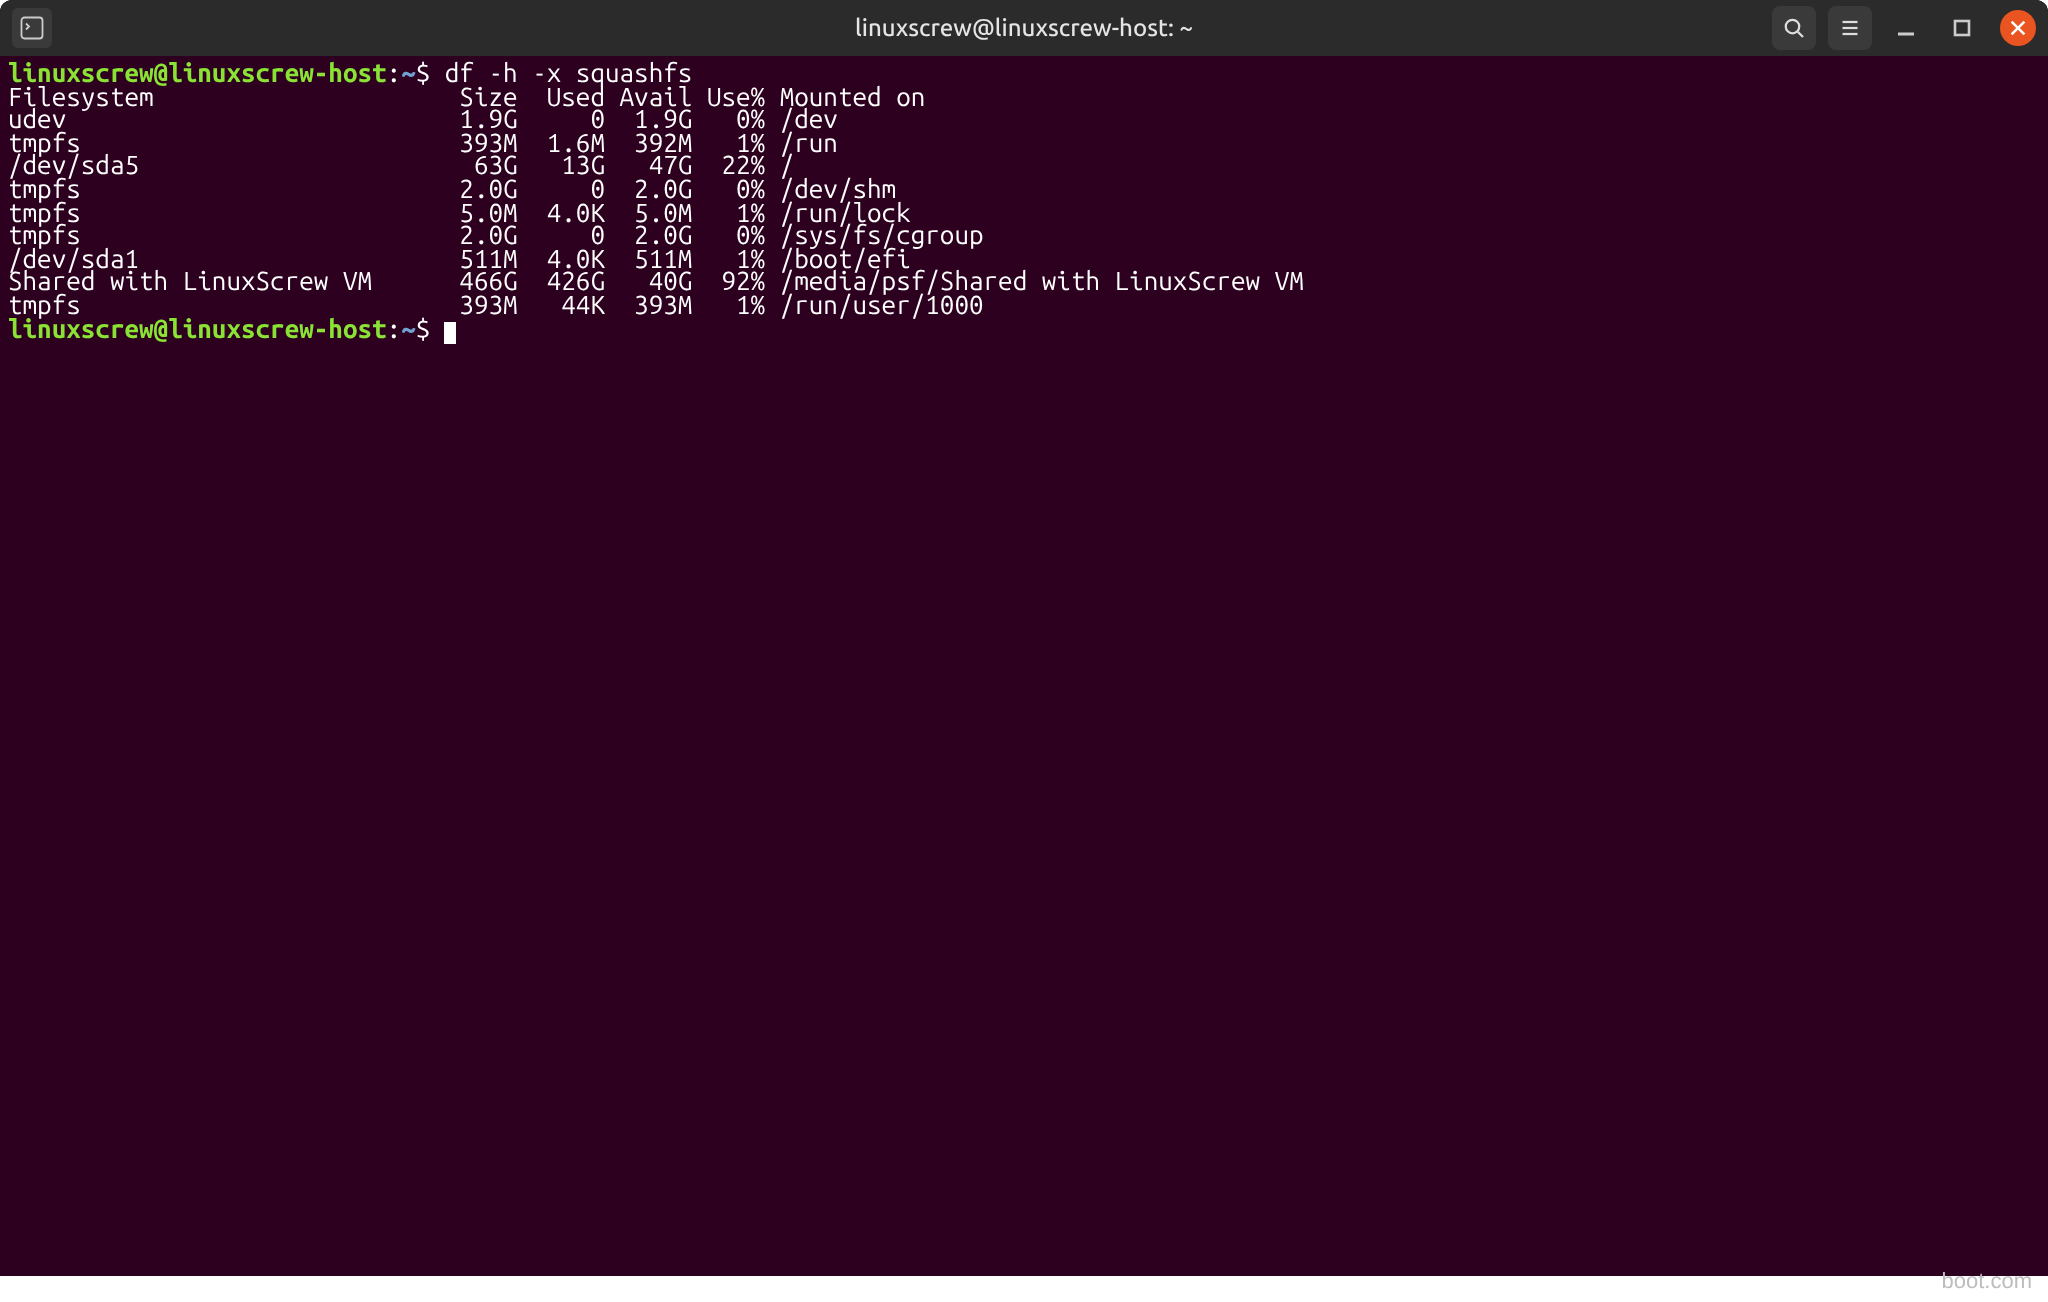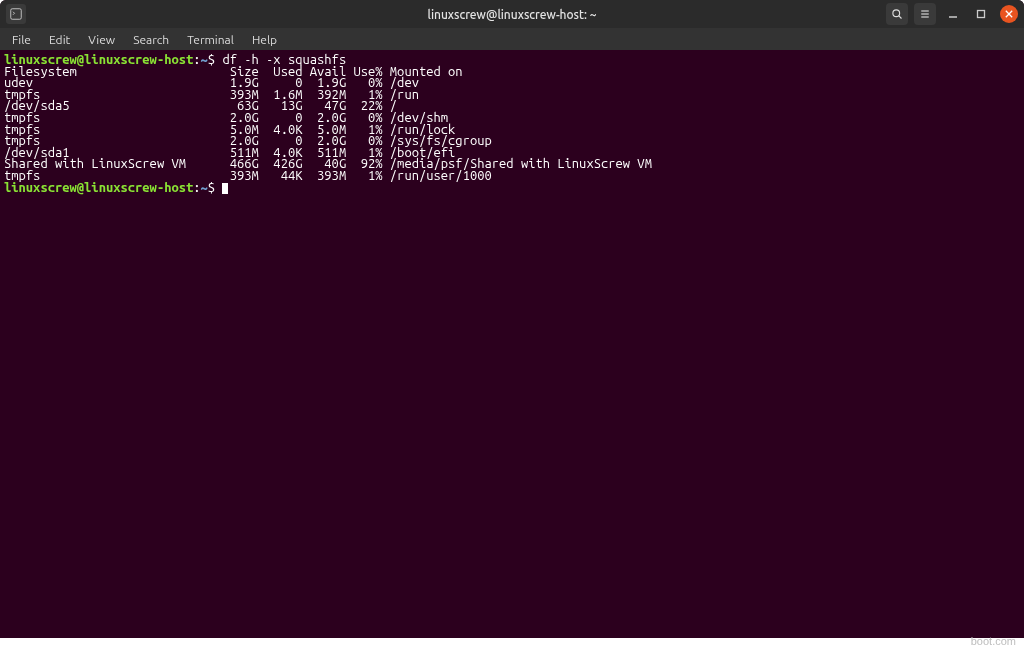--- a/index.html
+++ b/index.html
@@ -182,28 +182,20 @@
       </div>
       <div class="tb-close">
         <svg width="8" height="8" viewBox="0 0 10 10">
             <line x1="1" y1="1" x2="9" y2="9" stroke="#fff" stroke-width="1.6"></line>
             <line x1="9" y1="1" x2="1" y2="9" stroke="#fff" stroke-width="1.6"></line>
           </svg>
       </div>
     </div>
   </div>
 
-  <div class="menubar">
-    <span class="menu-item">File</span>
-    <span class="menu-item">Edit</span>
-    <span class="menu-item">View</span>
-    <span class="menu-item">Search</span>
-    <span class="menu-item">Terminal</span>
-    <span class="menu-item">Help</span>
-  </div>
 
   <div class="terminal-body" id="terminal-body"><span class="p-green">linuxscrew@linuxscrew-host</span><span class="p-white">:</span><span class="p-blue">~</span><span class="p-white">$ </span><span class="p-white">df -h -x squashfs</span>
 <span class="p-white">Filesystem                     Size  Used Avail Use% Mounted on</span>
 <span class="p-white">udev                           1.9G     0  1.9G   0% /dev</span>
 <span class="p-white">tmpfs                          393M  1.6M  392M   1% /run</span>
 <span class="p-white">/dev/sda5                       63G   13G   47G  22% /</span>
 <span class="p-white">tmpfs                          2.0G     0  2.0G   0% /dev/shm</span>
 <span class="p-white">tmpfs                          5.0M  4.0K  5.0M   1% /run/lock</span>
 <span class="p-white">tmpfs                          2.0G     0  2.0G   0% /sys/fs/cgroup</span>
 <span class="p-white">/dev/sda1                      511M  4.0K  511M   1% /boot/efi</span>

